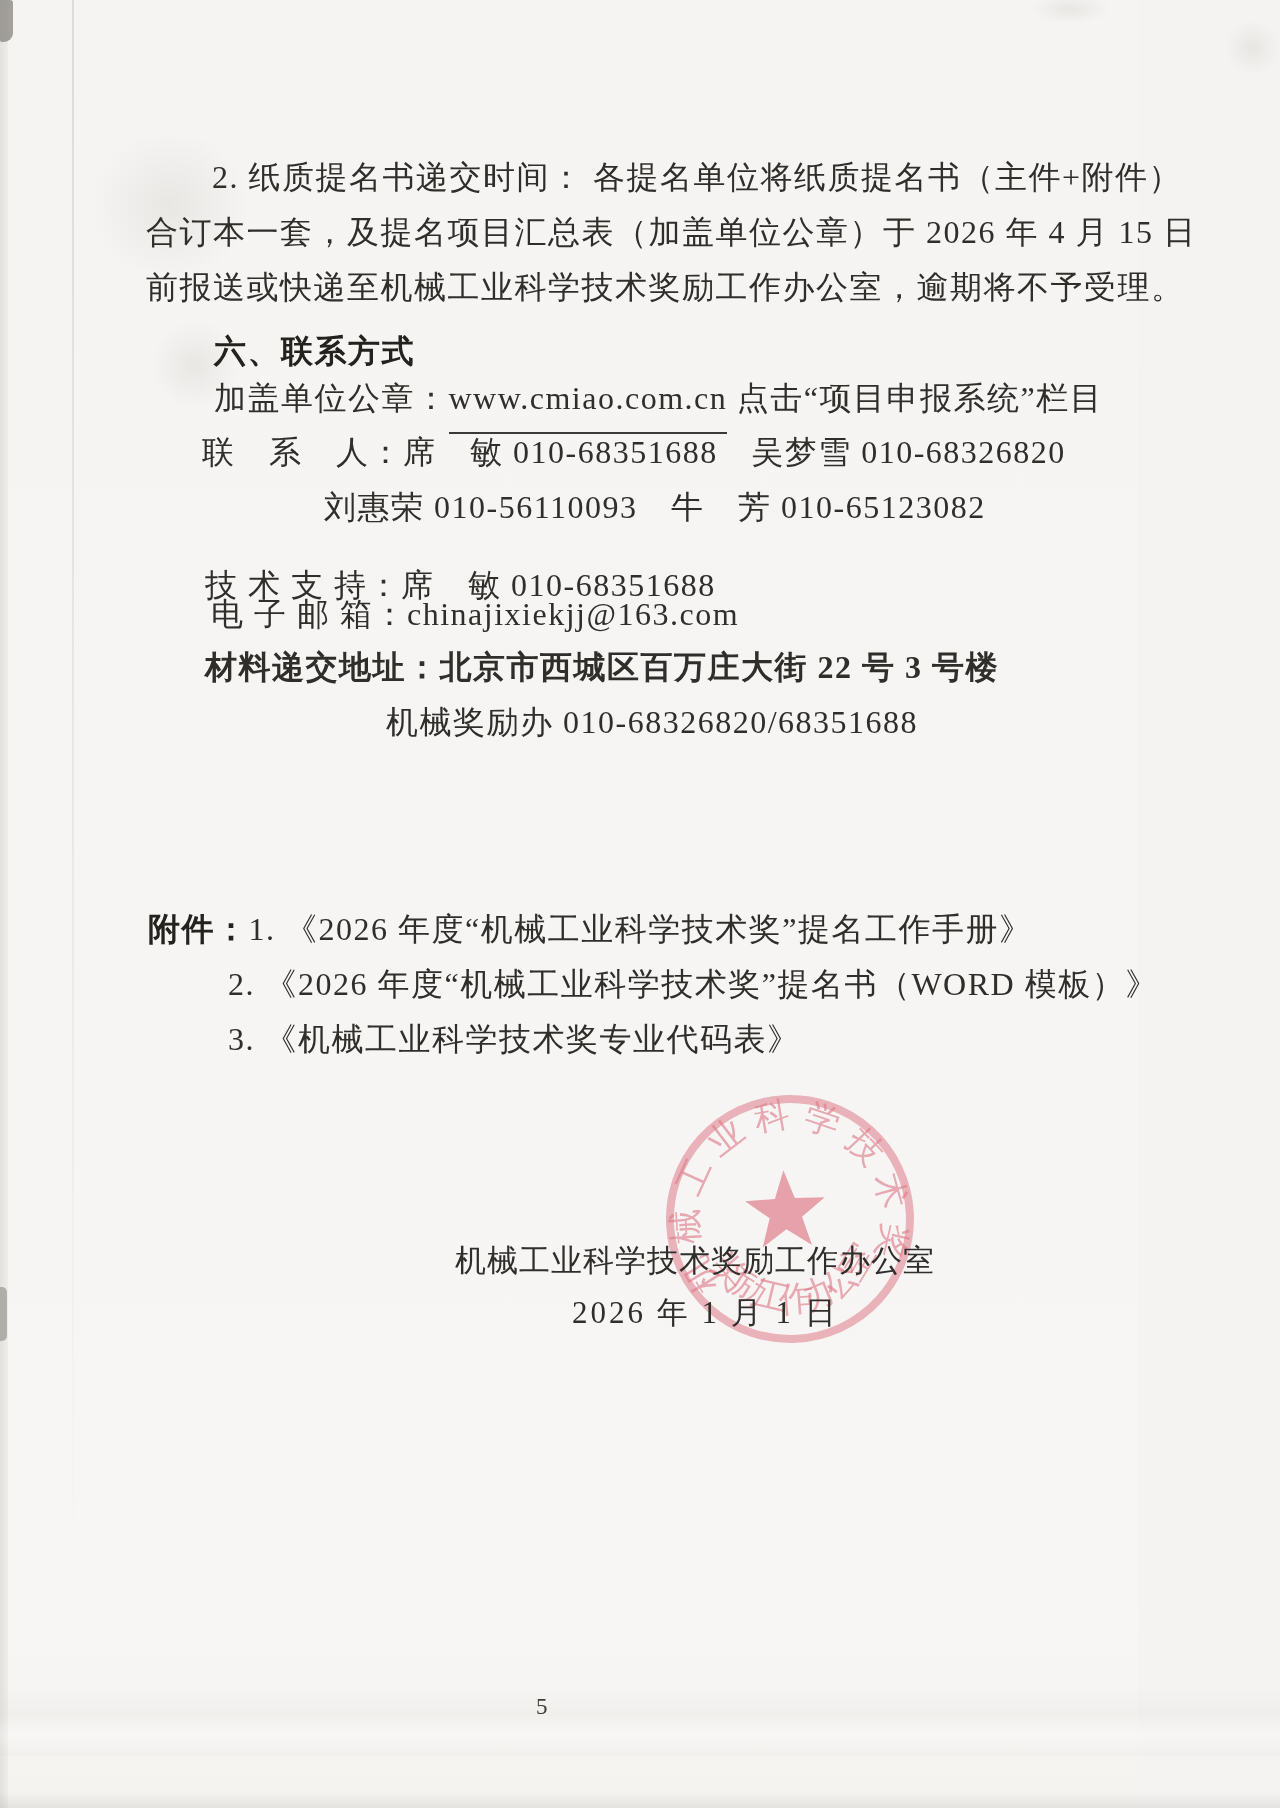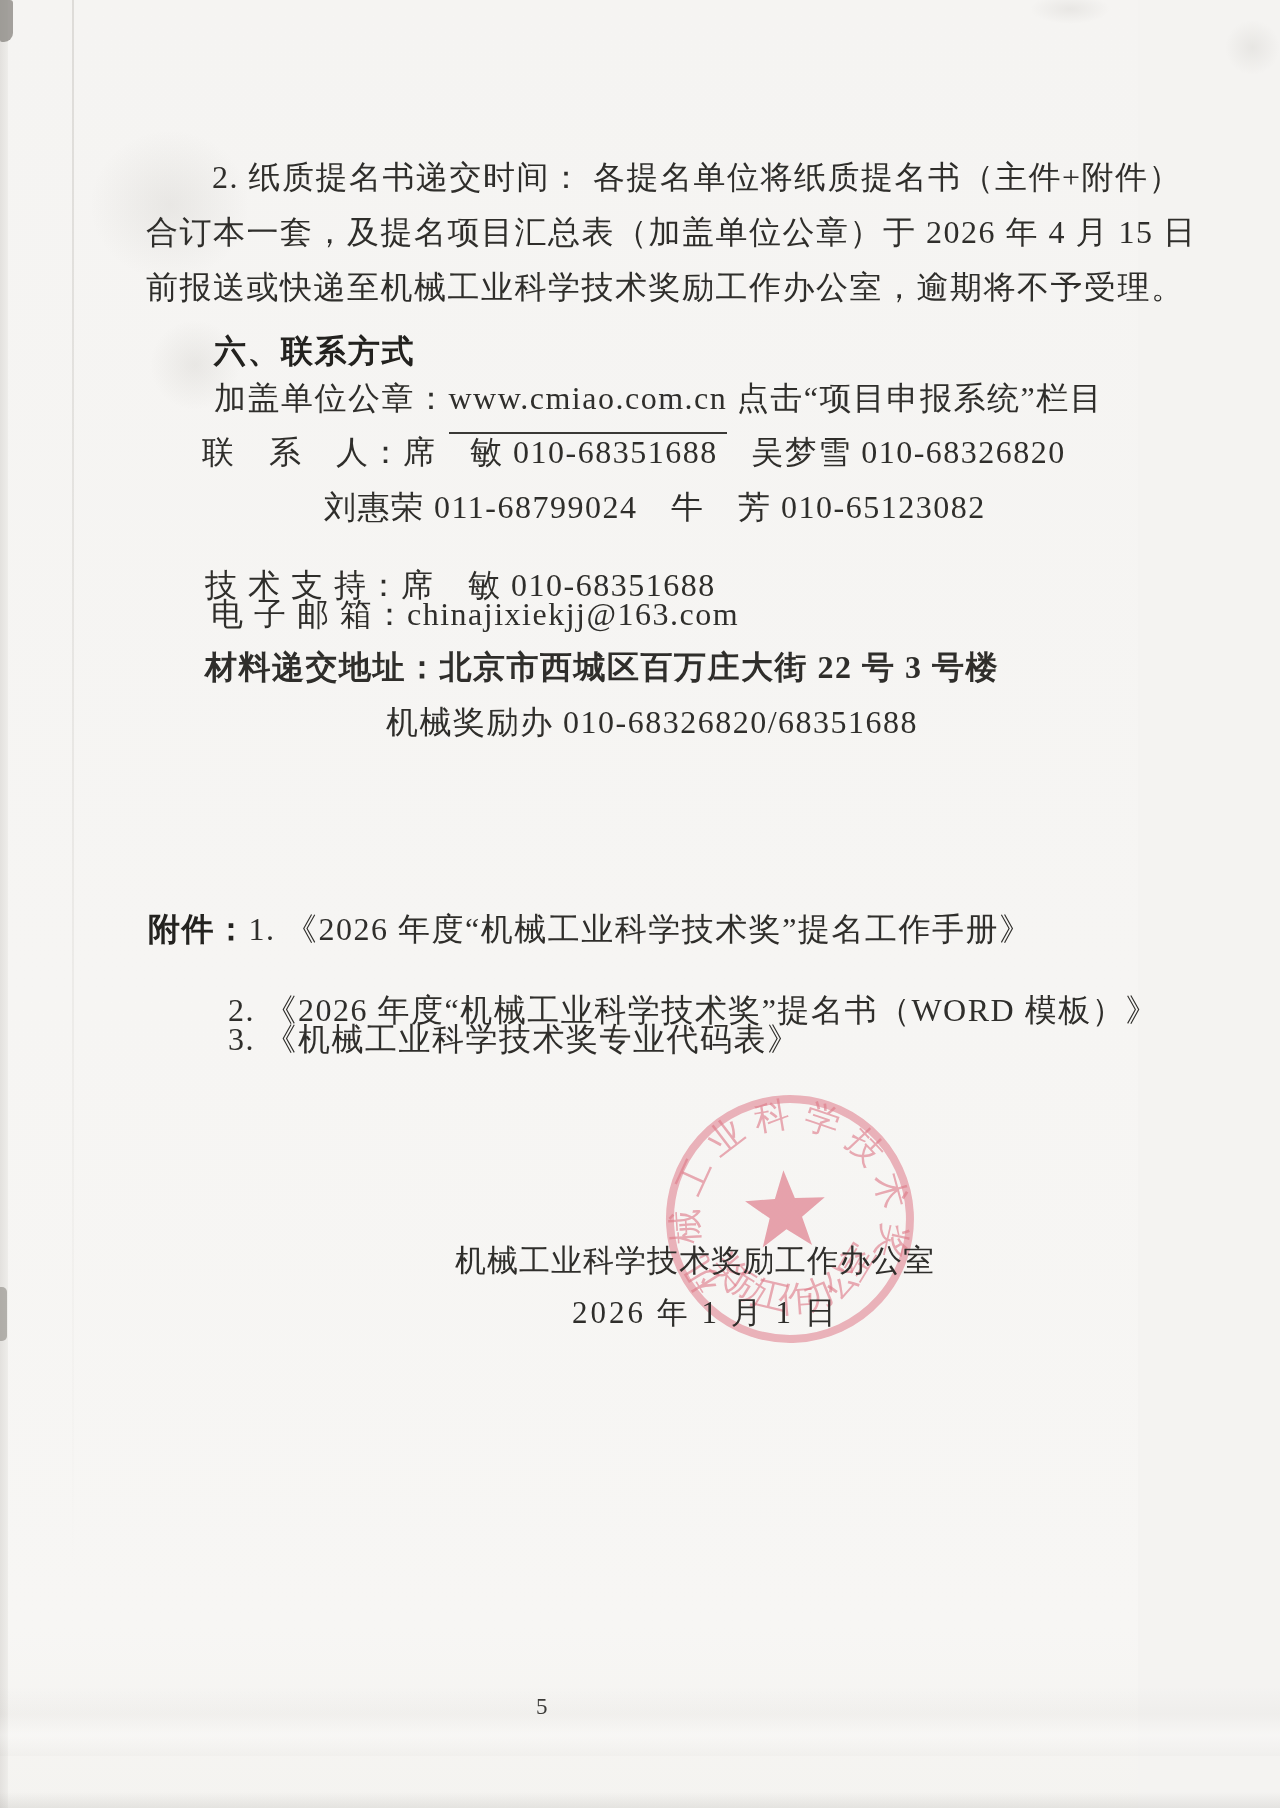--- a/index.html
+++ b/index.html
@@ -99,30 +99,30 @@
   <div class="line" style="left:212px;top:156px;">2. 纸质提名书递交时间： 各提名单位将纸质提名书（主件+附件）</div>
   <div class="line" style="left:146px;top:211px;">合订本一套，及提名项目汇总表（加盖单位公章）于 2026 年 4 月 15 日</div>
   <div class="line" style="left:146px;top:266px;font-family:Liberation Serif, serif;">前报送或快递至机械工业科学技术奖励工作办公室，逾期将不予受理。</div>
 
   <div class="line hei" style="left:214px;top:321px;margin-top:9px;">六、联系方式</div>
 
   <div class="line" style="left:214px;top:377px;">
     <span>加盖单位公章：</span><span class="url">www.cmiao.com.cn</span><span> 点击“项目申报系统”栏目</span>
   </div>
   <div class="line" style="left:202px;top:431px;">联　系　人：席　敏 010-68351688　吴梦雪 010-68326820</div>
-  <div class="line" style="left:324px;top:486px;">刘惠荣 011-68799024　牛　芳 010-65123082</div>
+  <div class="line" style="left:324px;top:486px;">刘惠荣 010-56110093　牛　芳 010-65123082</div>
   <div class="line" style="left:205px;top:564px;">技 术 支 持：席　敏 010-68351688</div>
   <div class="line" style="left:205px;top:593px;margin-left:6px;">电 子 邮 箱：chinajixiekjj@163.com</div>
   <div class="line" style="left:205px;top:646px;font-weight:bold;">材料递交地址：北京市西城区百万庄大街 22 号 3 号楼</div>
   <div class="line" style="left:386px;top:701px;">机械奖励办 010-68326820/68351688</div>
 
   <div class="line" style="left:148px;top:908px;">
     <span class="hei">附件：</span><span>1. 《2026 年度“机械工业科学技术奖”提名工作手册》</span>
   </div>
-  <div class="line" style="left:228px;top:963px;margin-top:26px;">2. 《2026 年度“机械工业科学技术奖”提名书（WORD 模板）》</div>
+  <div class="line" style="left:228px;top:963px;">2. 《2026 年度“机械工业科学技术奖”提名书（WORD 模板）》</div>
   <div class="line" style="left:228px;top:1018px;">3. 《机械工业科学技术奖专业代码表》</div>
 
   <svg class="seal" width="276" height="276" viewBox="0 0 276 276">
     <defs>
       <path id="arcTop" d="M 66.5,197 A 93 93 0 1 1 209.5,197" fill="none"></path>
       <path id="arcBottom" d="M 54,171 A 90 90 0 0 0 222,171" fill="none"></path>
     </defs>
     <circle cx="138" cy="137" r="120" fill="none" stroke="rgba(221,112,128,0.55)" stroke-width="8"></circle>
     <polygon points="134,88 144,116.2 173.9,117 150.2,135.3 158.7,164 134,147 109.3,164 117.8,135.3 94.1,117 124,116.2" fill="rgba(221,112,128,0.68)"></polygon>
     <text font-size="35" letter-spacing="2">

